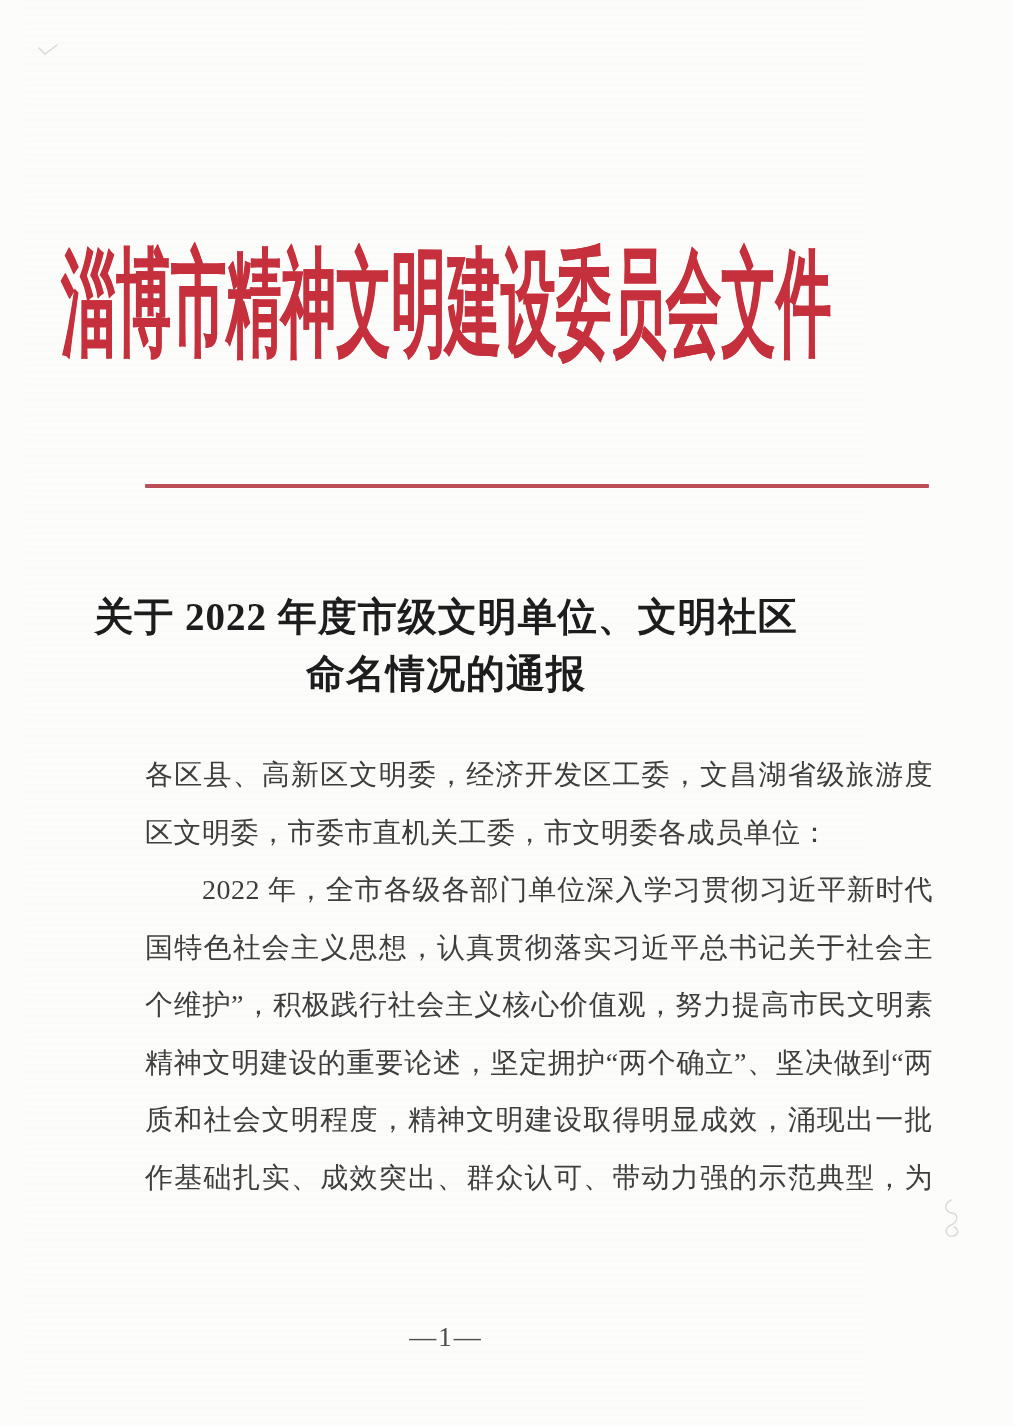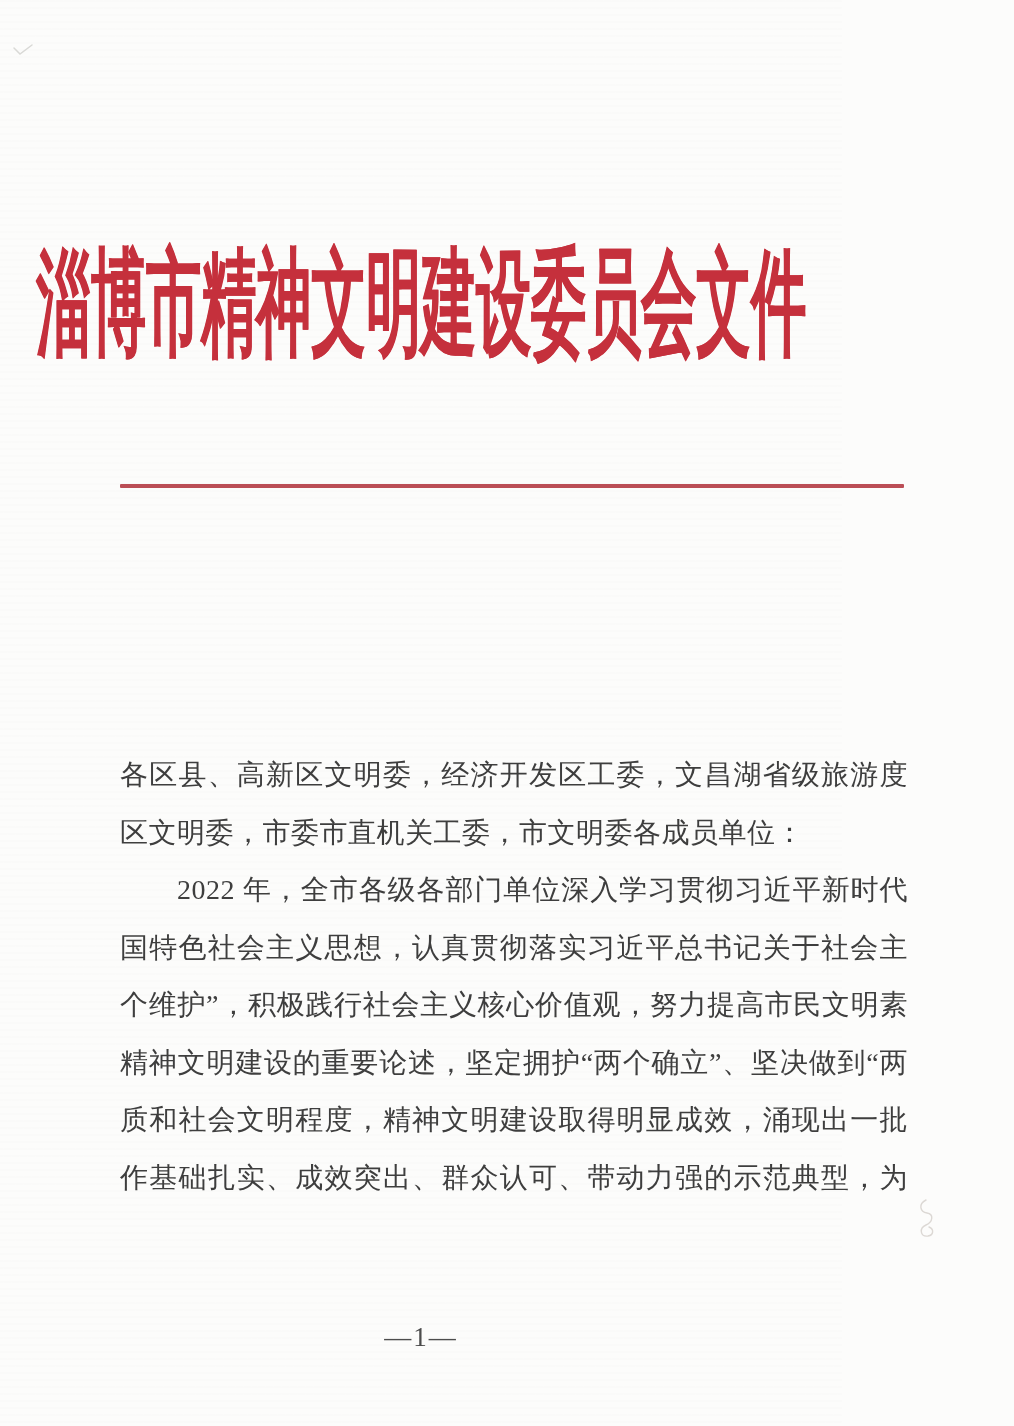--- a/index.html
+++ b/index.html
@@ -15,20 +15,21 @@
   .page {
     position: relative;
     width: 842px;
     height: 1426px;
     background:
       repeating-linear-gradient(
         to bottom,
         rgba(0,0,0,0.006) 0px, rgba(0,0,0,0.006) 2px,
         rgba(255,255,255,0) 2px, rgba(255,255,255,0) 7px),
       #fcfcfb;
+    margin-left: 25px;
   }
 
   
   .red-header {
     position: absolute;
     top: 226px;
     left: 0;
     width: 100%;
     text-align: center;
     font-size: 55px;
@@ -127,20 +128,24 @@
 </head>
 <body>
 
 <div class="page">
 
   <div class="red-header">淄博市精神文明建设委员会文件</div>
 
 
   <div class="red-rule"></div>
 
+  <h1 class="doc-title">
+    <span class="title-line">关于 2022 年度市级文明单位、文明社区</span>
+    <span class="title-line">命名情况的通报</span>
+  </h1>
 
   <div class="body-text">
     <span class="body-line">各区县、高新区文明委，经济开发区工委，文昌湖省级旅游度假</span>
     <span class="body-line plain">区文明委，市委市直机关工委，市文明委各成员单位：</span>
     <span class="body-line indent">2022 年，全市各级各部门单位深入学习贯彻习近平新时代中</span>
     <span class="body-line">国特色社会主义思想，认真贯彻落实习近平总书记关于社会主义</span>
     <span class="body-line">个维护”，积极践行社会主义核心价值观，努力提高市民文明素</span>
     <span class="body-line">精神文明建设的重要论述，坚定拥护“两个确立”、坚决做到“两</span>
     <span class="body-line">质和社会文明程度，精神文明建设取得明显成效，涌现出一批工</span>
     <span class="body-line">作基础扎实、成效突出、群众认可、带动力强的示范典型，为推</span>

